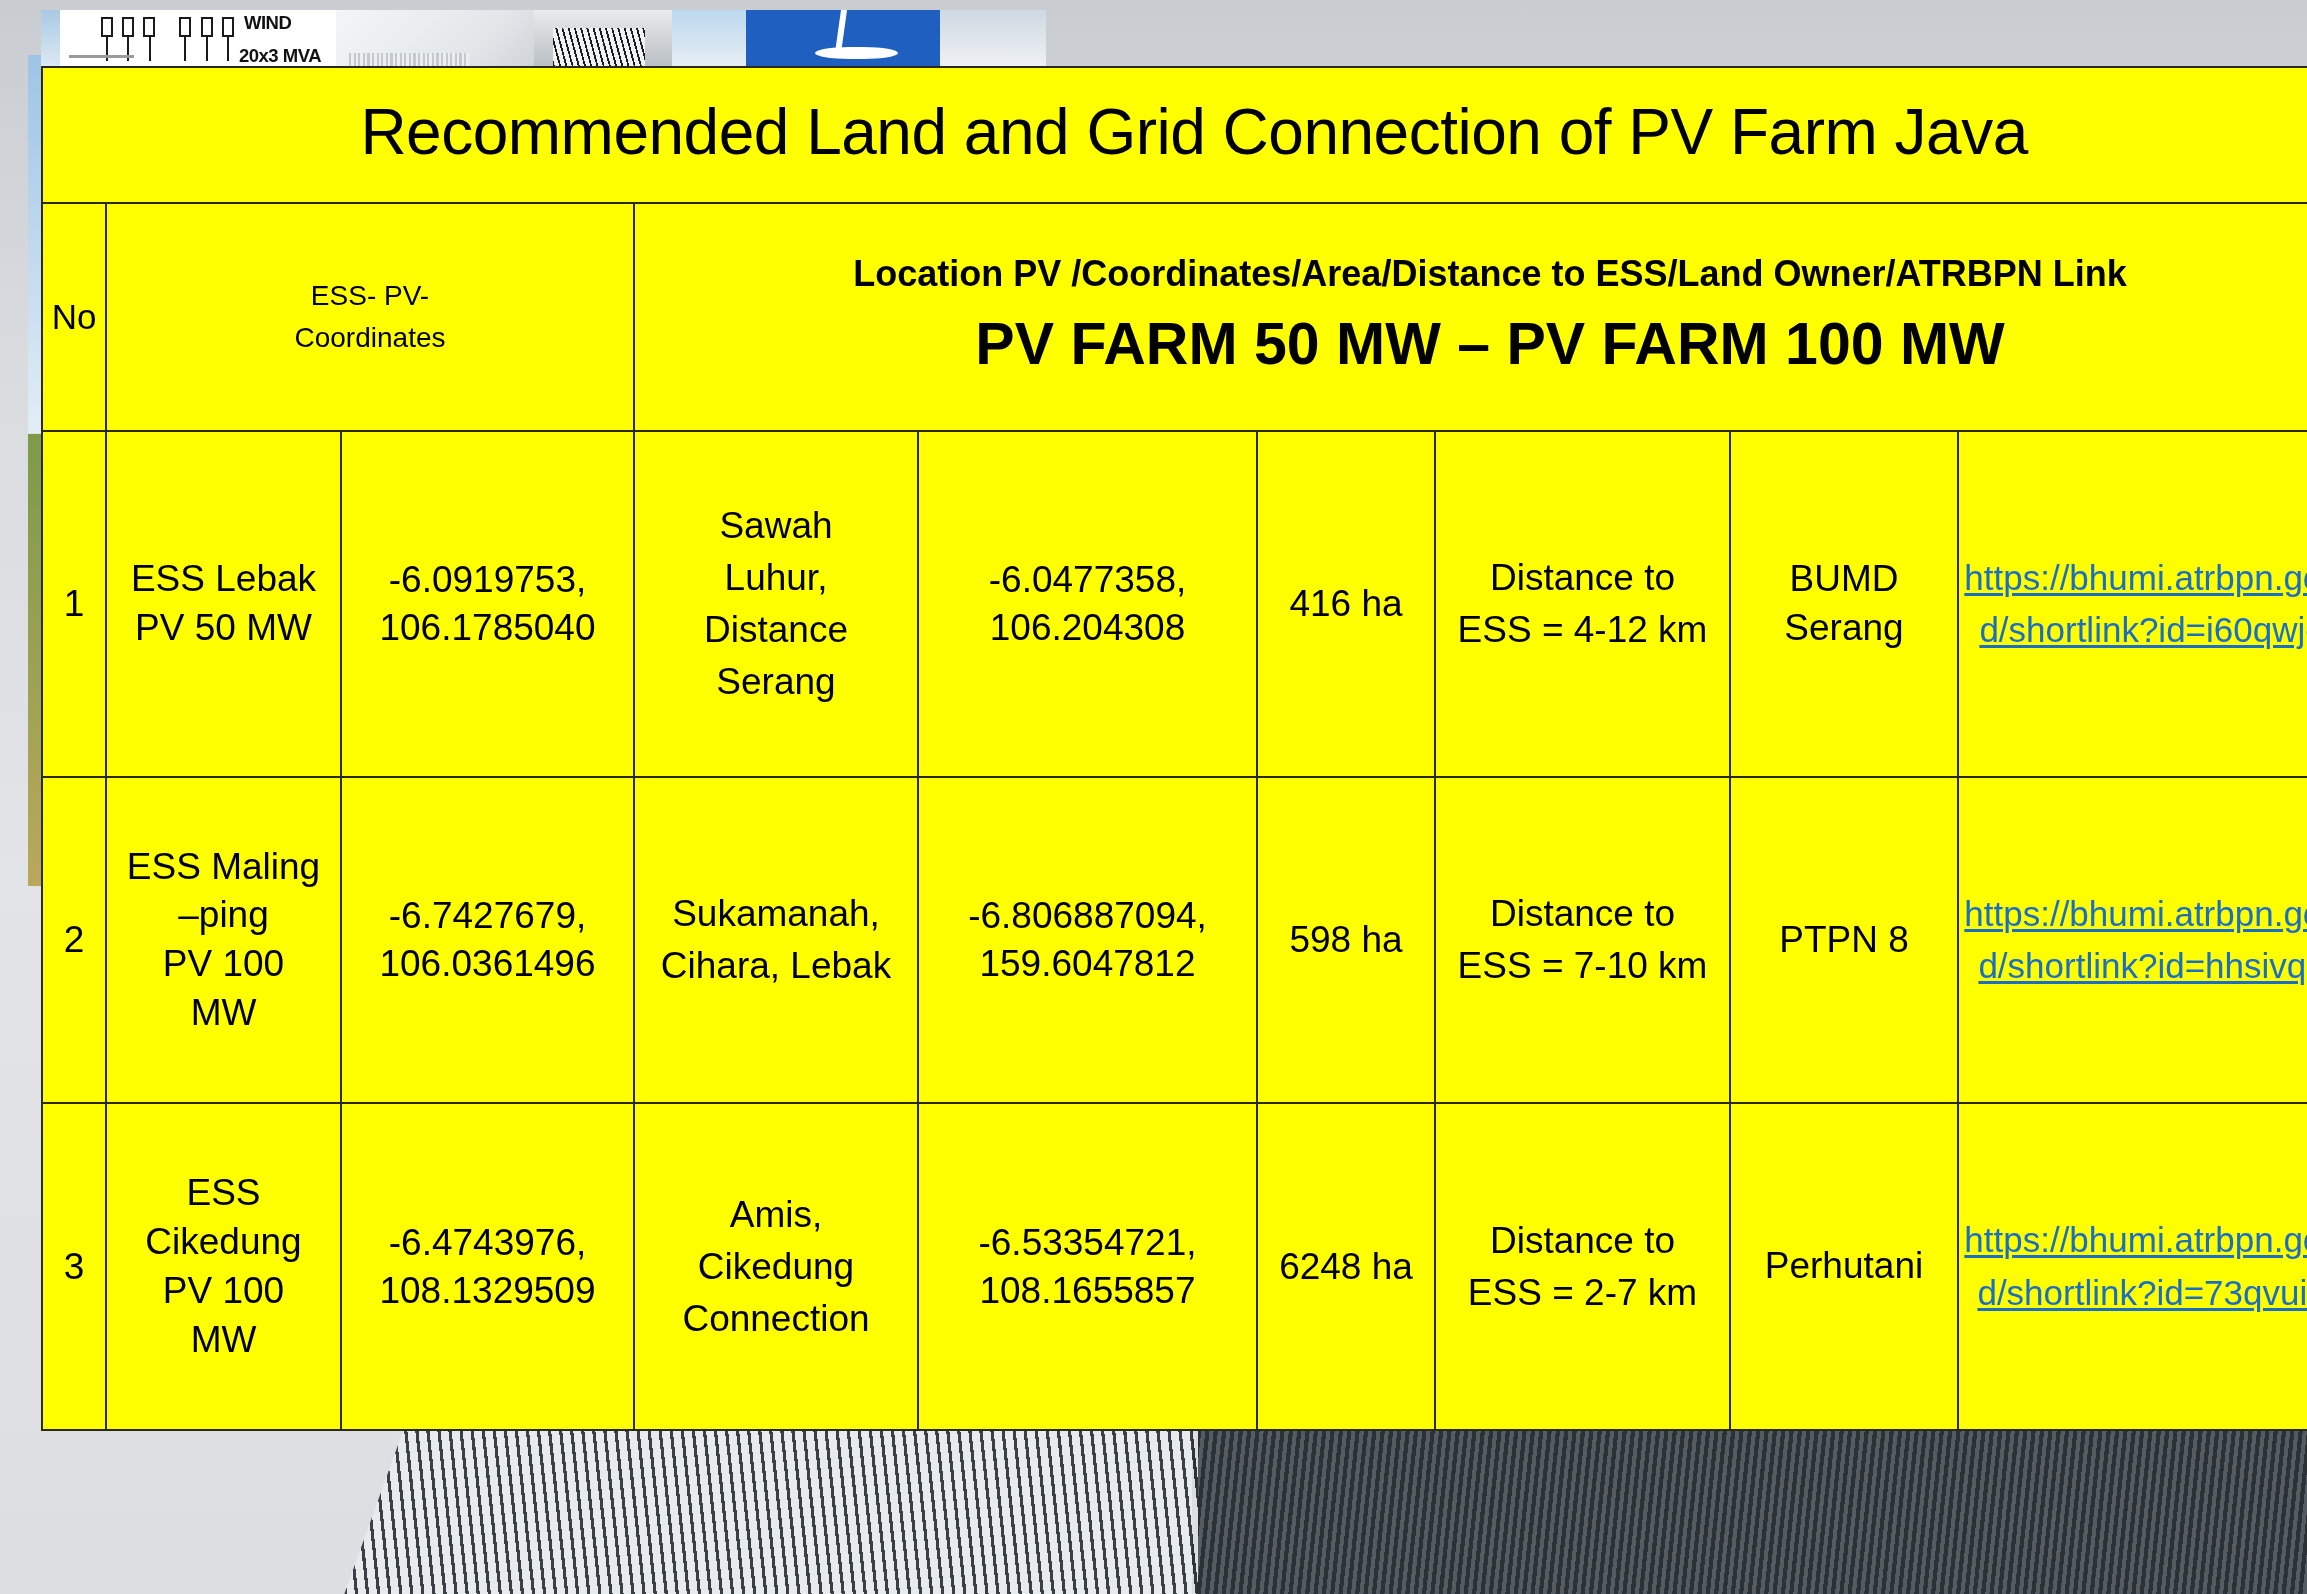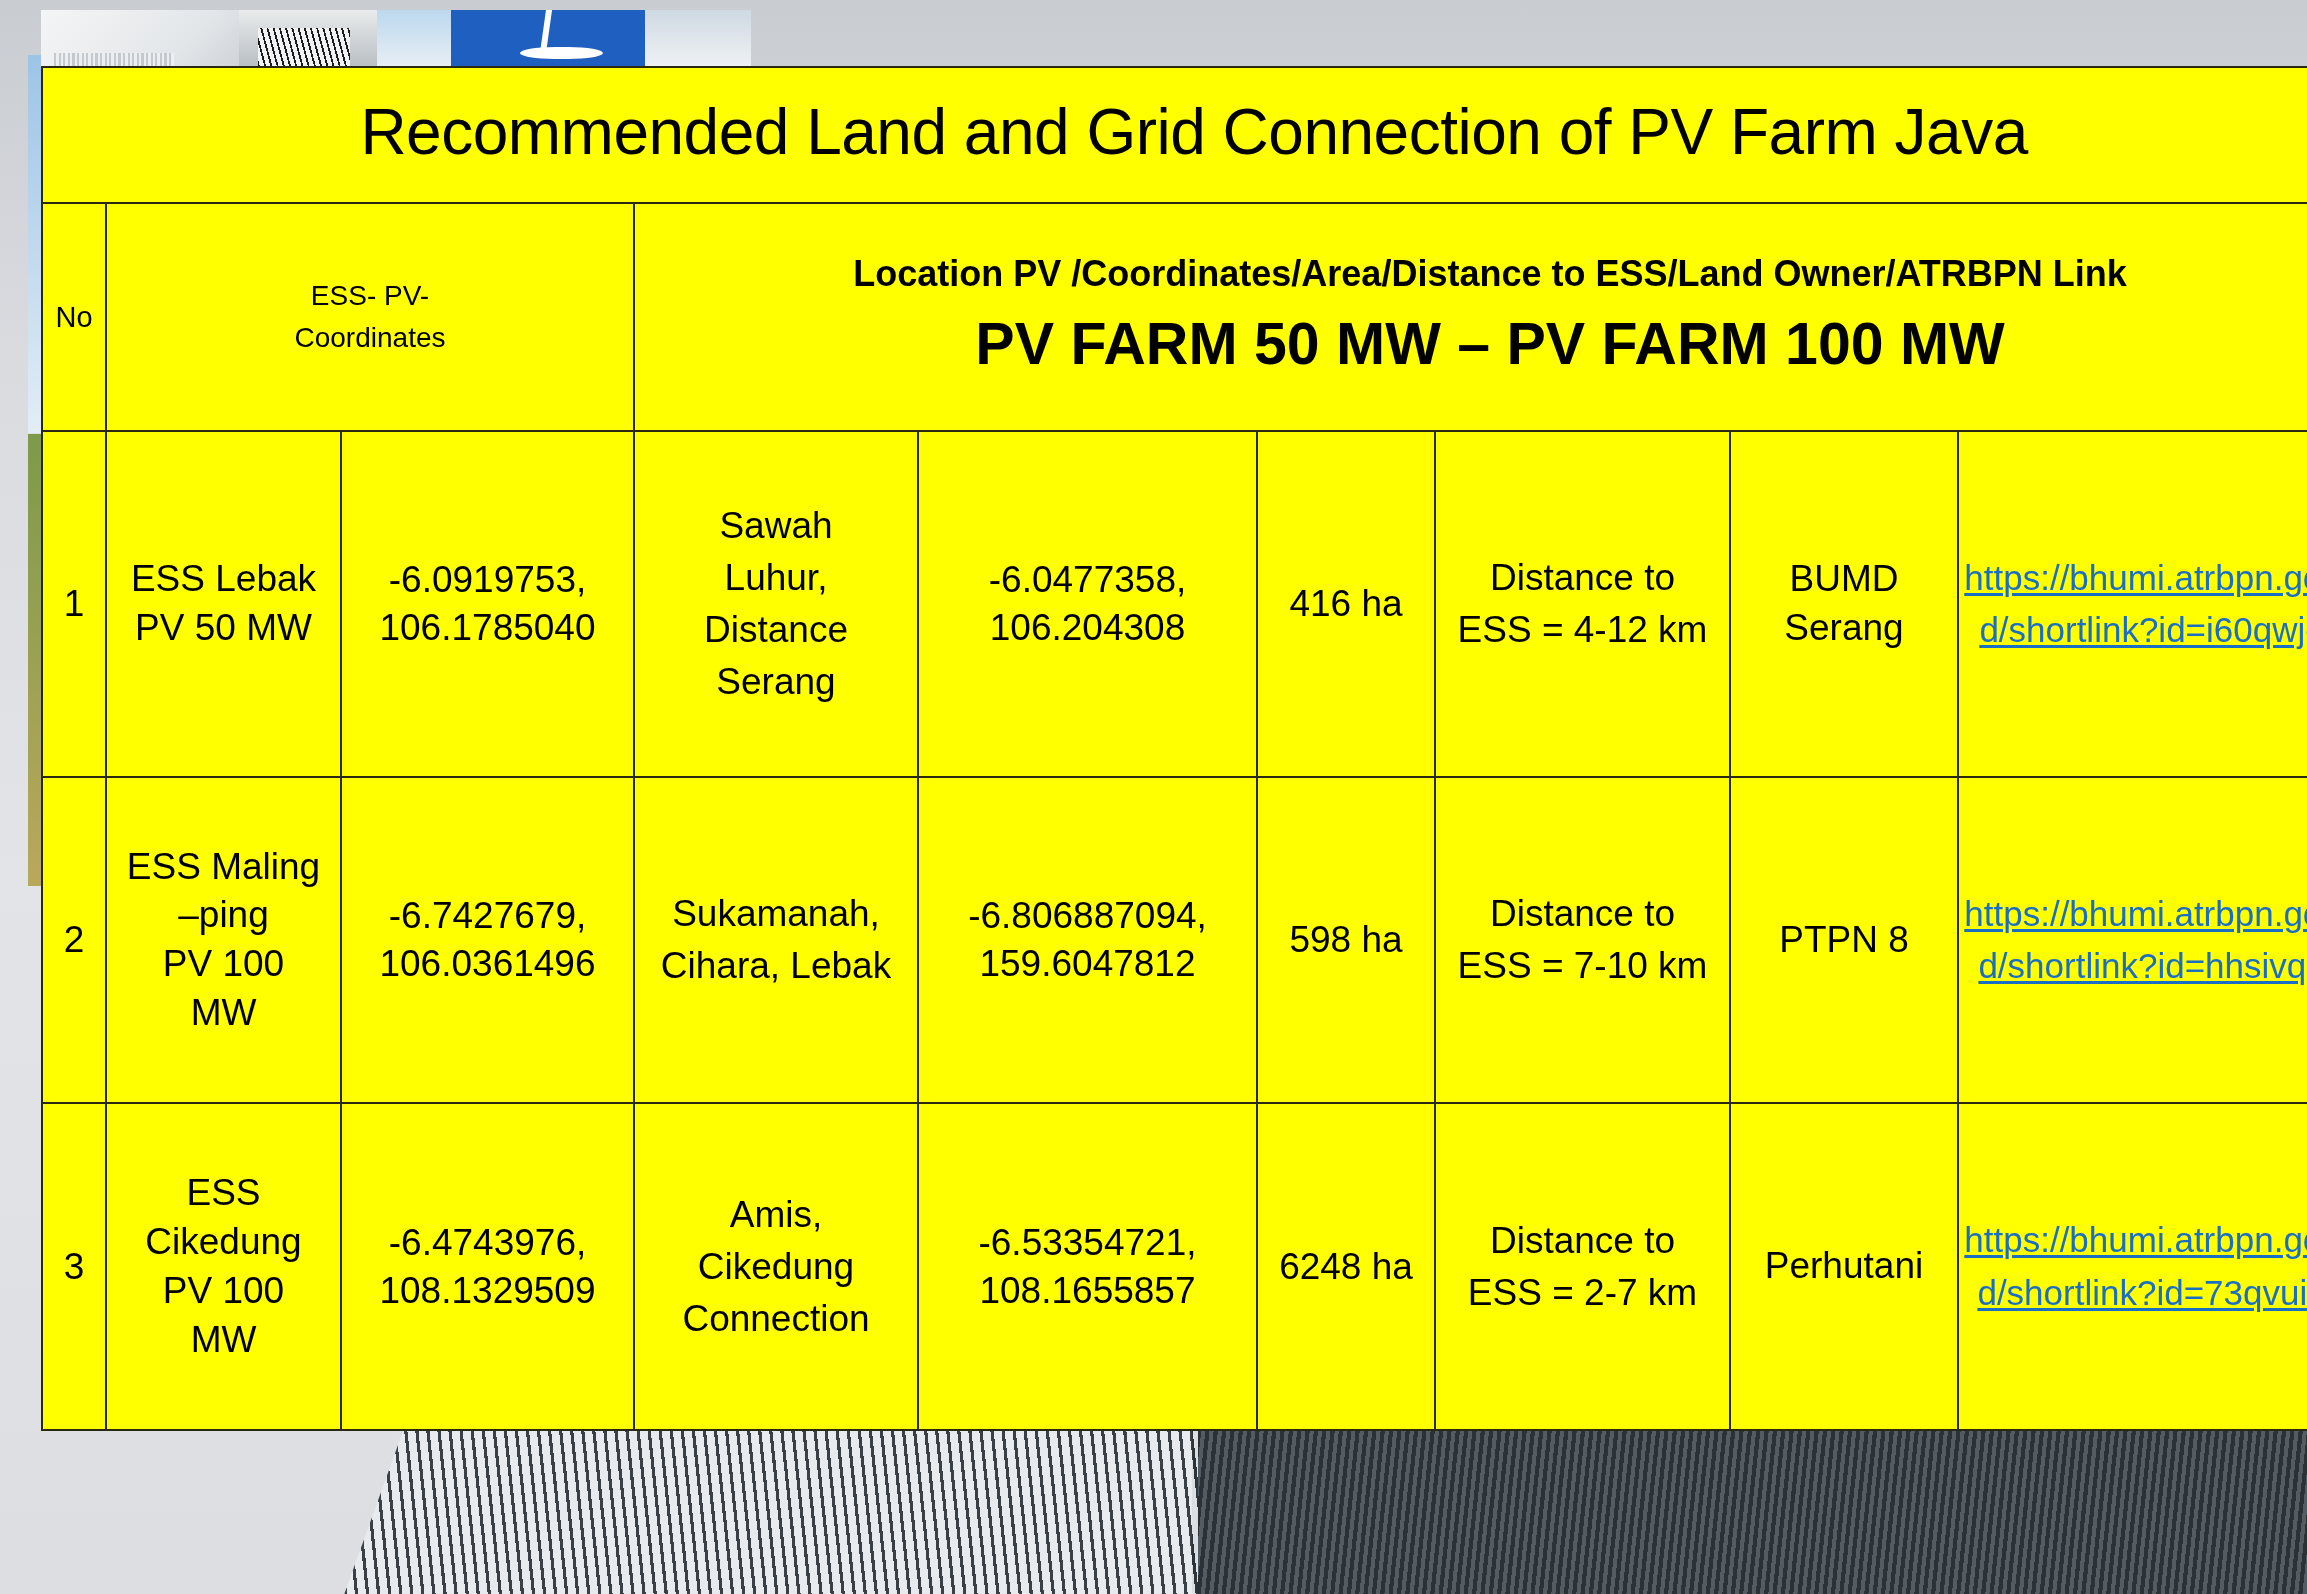--- a/index.html
+++ b/index.html
@@ -102,21 +102,21 @@
     padding: 1.8px 2.8px;
     font-weight: 400;
   }
   .title-cell {
     font-size: 64px;
     line-height: 1.05;
     letter-spacing: -0.5px;
     font-weight: 400;
     padding: 4.6px 0 10px 0 !important;
   }
-  .hdr-no { font-size: 29px; font-weight: 700; }
+  .hdr-no { font-size: 35px; font-weight: 700; }
   .hdr-ess { font-size: 28px; font-weight: 700; line-height: 1.5; }
   .hdr-loc-line1 { font-size: 36px; font-weight: 700; line-height: 1.35; display:block; }
   .hdr-loc-line2 { font-size: 59px; font-weight: 700; line-height: 1.35; display:block; margin-top: 6.5px; }
 
   td.c-no   { font-size: 37px; }
   td.c-ess  { font-size: 37px; line-height: 1.32; }
   td.c-coord{ font-size: 37px; line-height: 1.3; }
   td.c-loc  { font-size: 37px; line-height: 1.4; }
   td.c-pvc  { font-size: 37px; line-height: 1.3; }
   td.c-area { font-size: 37px; }
@@ -138,20 +138,36 @@
 <body>
 
 <div class="slide-bg"></div>
 <div class="bg-sky-left"></div>
 <div class="bg-field"></div>
 <div class="bg-building-dark"></div>
 <div class="bg-building"></div>
 <div class="bg-building-right"></div>
 
 <div class="bg-photo-strip">
+  <div class="bg-ph ph-diagram">
+    <div class="dg-box" style="left:60px;top:6.5px;"></div>
+    <div class="dg-box" style="left:81px;top:6.5px;"></div>
+    <div class="dg-box" style="left:102px;top:6.5px;"></div>
+    <div class="dg-box" style="left:138px;top:6.5px;"></div>
+    <div class="dg-box" style="left:160px;top:6.5px;"></div>
+    <div class="dg-box" style="left:181px;top:6.5px;"></div>
+    <div class="dg-line" style="left:65px;top:27px;height:24px;"></div>
+    <div class="dg-line" style="left:86px;top:27px;height:24px;"></div>
+    <div class="dg-line" style="left:108px;top:27px;height:24px;"></div>
+    <div class="dg-line" style="left:143px;top:27px;height:24px;"></div>
+    <div class="dg-line" style="left:165px;top:27px;height:24px;"></div>
+    <div class="dg-line" style="left:186px;top:27px;height:24px;"></div>
+    <div class="dg-text" style="left:203px;top:1.8px;font-size:18.5px;">WIND</div>
+    <div class="dg-text" style="left:198px;top:35px;font-size:18.5px;">20x3 MVA</div>
+  </div>
   <div class="bg-ph ph-white"></div>
   <div class="bg-ph ph-arch"></div>
   <div class="bg-ph ph-sky"></div>
   <div class="bg-ph ph-turbine"></div>
   <div class="bg-ph ph-pale"></div>
 </div>
 
 <div class="table-wrap">
 <table class="pv-table">
   <colgroup>

